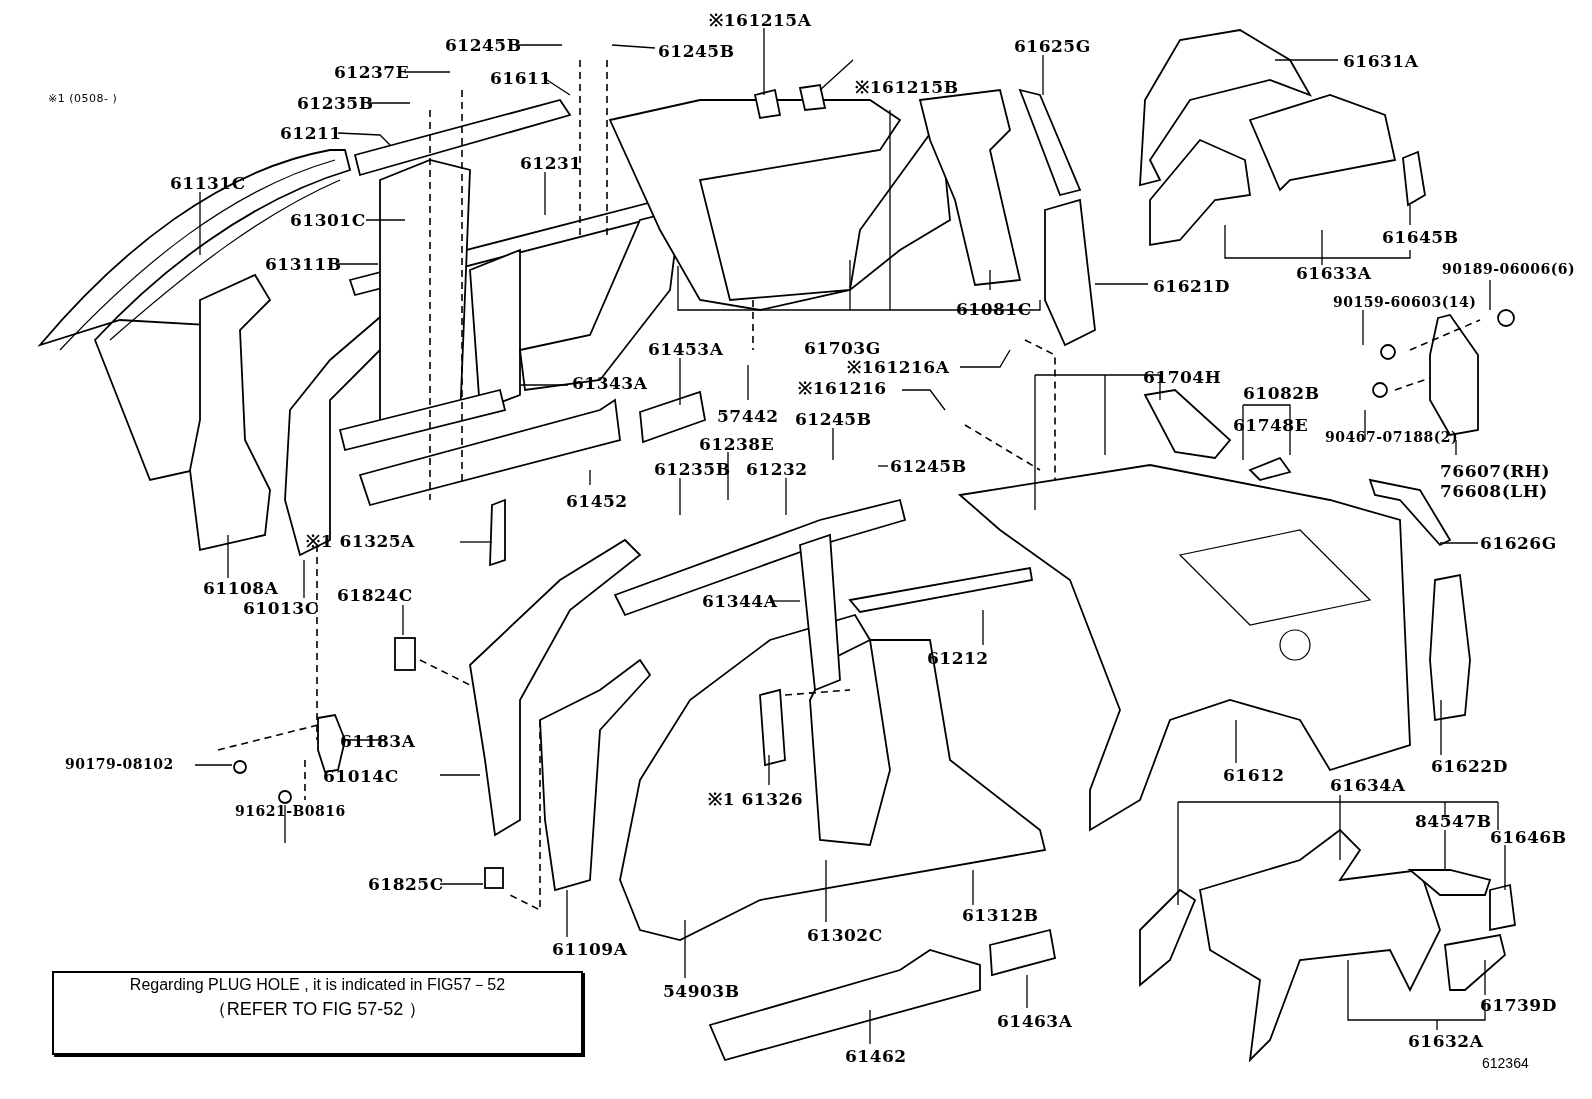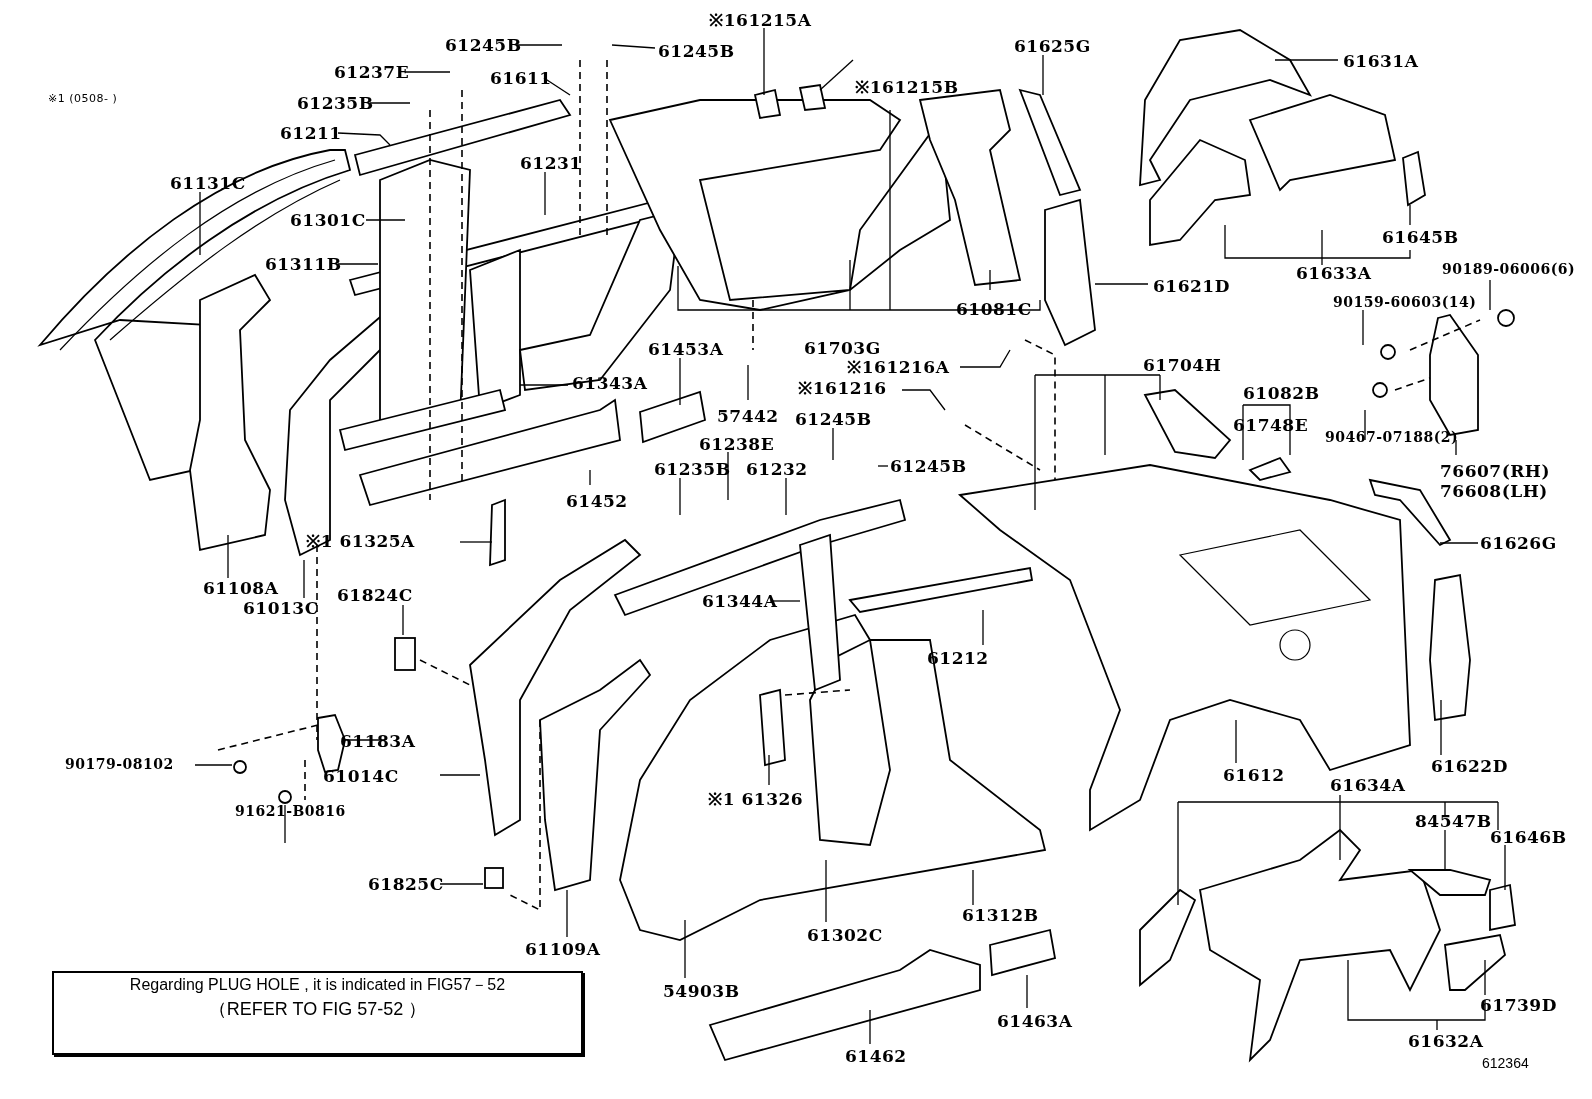--- a/index.html
+++ b/index.html
@@ -207,21 +207,21 @@
       <div class="lbl" style="left: 1343px; top: 53px;">61631A</div>
       <div class="lbl" style="left: 1382px; top: 229px;">61645B</div>
       <div class="lbl" style="left: 1296px; top: 265px;">61633A</div>
       <div class="lbl small" style="left: 1442px; top: 262px;">90189-06006(6)</div>
       <div class="lbl" style="left: 1153px; top: 278px;">61621D</div>
       <div class="lbl small" style="left: 1333px; top: 295px;">90159-60603(14)</div>
       <div class="lbl" style="left: 956px; top: 301px;">61081C</div>
       <div class="lbl" style="left: 804px; top: 340px;">61703G</div>
       <div class="lbl" style="left: 648px; top: 341px;">61453A</div>
       <div class="lbl" style="left: 847px; top: 359px;">※161216A</div>
-      <div class="lbl" style="left: 1143px; top: 357px;">61704H</div>
+      <div class="lbl" style="left: 1143px; top: 369px;">61704H</div>
       <div class="lbl" style="left: 572px; top: 375px;">61343A</div>
       <div class="lbl" style="left: 798px; top: 380px;">※161216</div>
       <div class="lbl" style="left: 1243px; top: 385px;">61082B</div>
       <div class="lbl" style="left: 717px; top: 408px;">57442</div>
       <div class="lbl" style="left: 795px; top: 411px;">61245B</div>
       <div class="lbl" style="left: 1233px; top: 417px;">61748E</div>
       <div class="lbl small" style="left: 1325px; top: 430px;">90467-07188(2)</div>
       <div class="lbl" style="left: 699px; top: 436px;">61238E</div>
       <div class="lbl" style="left: 654px; top: 461px;">61235B</div>
       <div class="lbl" style="left: 746px; top: 461px;">61232</div>
@@ -242,21 +242,21 @@
       <div class="lbl" style="left: 1223px; top: 767px;">61612</div>
       <div class="lbl" style="left: 1431px; top: 758px;">61622D</div>
       <div class="lbl" style="left: 1330px; top: 777px;">61634A</div>
       <div class="lbl" style="left: 708px; top: 791px;">※1 61326</div>
       <div class="lbl" style="left: 1415px; top: 813px;">84547B</div>
       <div class="lbl" style="left: 1490px; top: 829px;">61646B</div>
       <div class="lbl small" style="left: 235px; top: 804px;">91621-B0816</div>
       <div class="lbl" style="left: 368px; top: 876px;">61825C</div>
       <div class="lbl" style="left: 807px; top: 927px;">61302C</div>
       <div class="lbl" style="left: 962px; top: 907px;">61312B</div>
-      <div class="lbl" style="left: 525px; top: 941px;">61109A</div>
+      <div class="lbl" style="left: 552px; top: 941px;">61109A</div>
       <div class="lbl" style="left: 663px; top: 983px;">54903B</div>
       <div class="lbl" style="left: 1480px; top: 997px;">61739D</div>
       <div class="lbl" style="left: 997px; top: 1013px;">61463A</div>
       <div class="lbl" style="left: 1408px; top: 1033px;">61632A</div>
       <div class="lbl" style="left: 845px; top: 1048px;">61462</div>
     </div>
 
   <div class="notebox">
     <div>Regarding PLUG HOLE , it is indicated in FIG57－52</div>
     <div class="ref">（REFER TO FIG  57-52  ）</div>

